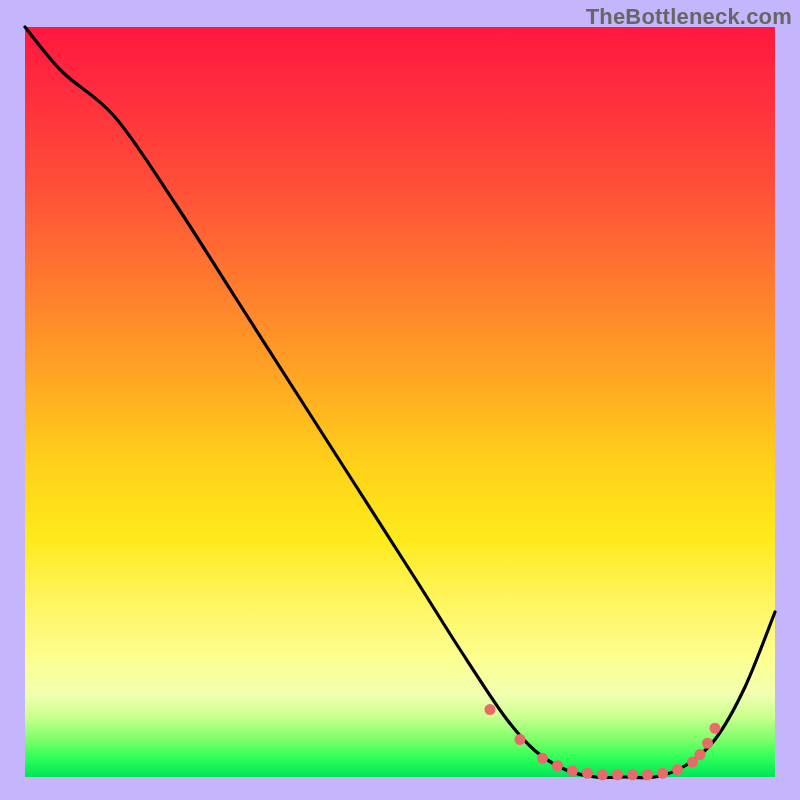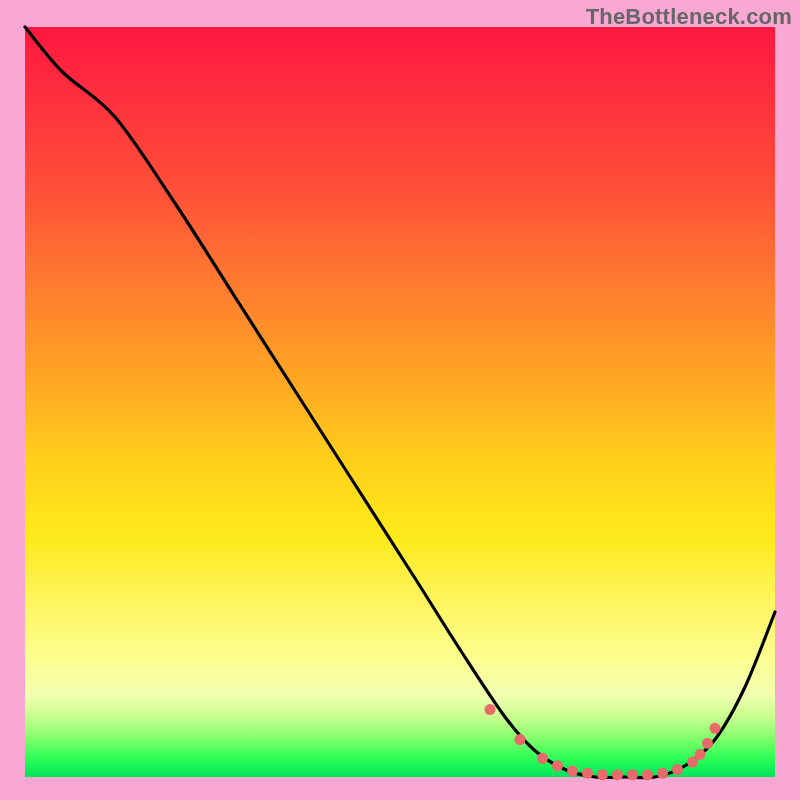--- a/index.html
+++ b/index.html
@@ -8,21 +8,21 @@
     width: 800px;
     height: 800px;
     background: #000;
     overflow: hidden;
     font-family: Arial, Helvetica, sans-serif;
   }
   .frame {
     position: relative;
     width: 800px;
     height: 800px;
-    background: #f9a8d4;
+    background: #c4b5fd;
   }
   .watermark {
     position: absolute;
     top: 4px;
     right: 8px;
     font-size: 22px;
     font-weight: 600;
     color: #666;
     letter-spacing: 0.2px;
     user-select: none;

